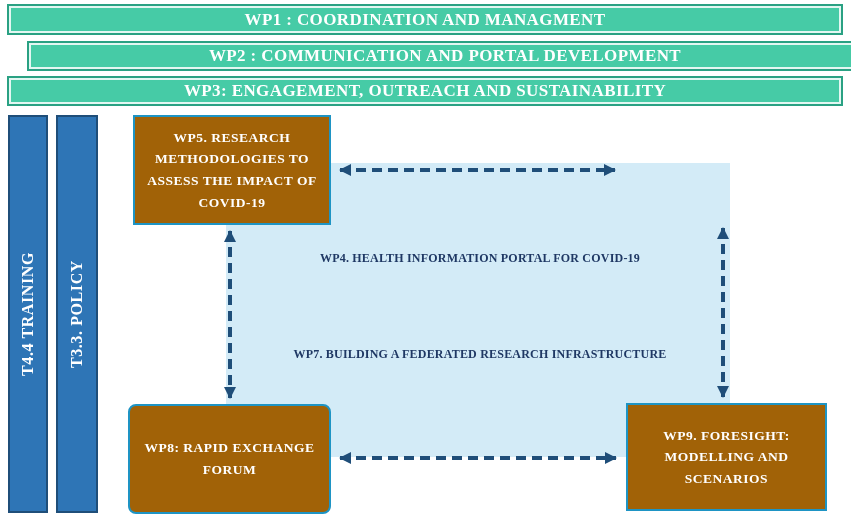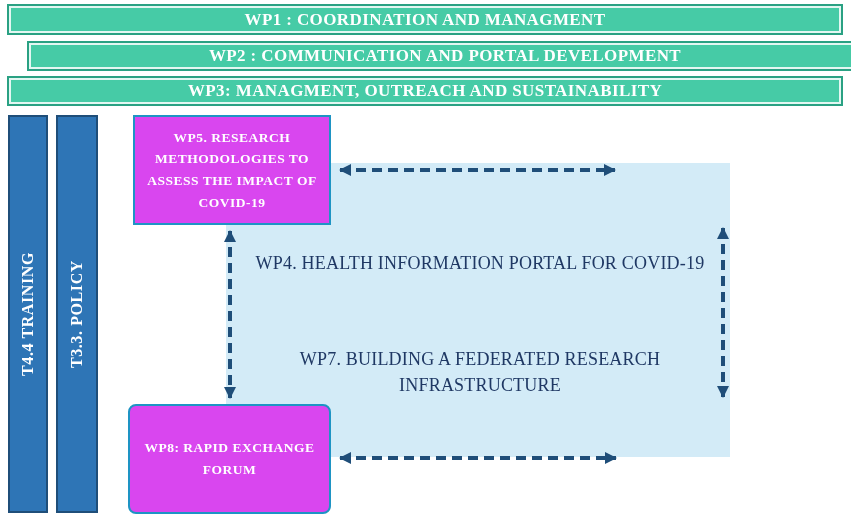--- a/index.html
+++ b/index.html
@@ -64,33 +64,33 @@
     top: 163px;
     width: 504px;
     height: 294px;
     background: #d3ebf7;
   }
   .center-text {
     position: absolute;
     left: 240px;
     width: 480px;
     color: #1f3864;
-    font-weight: normal;
-    font-size: 18px;
+    font-weight: bold;
+    font-size: 12px;
     text-align: center;
     line-height: 1.45;
     letter-spacing: 0.2px;
   }
   .center-wp4 { top: 250px; }
   .center-wp7 { top: 346px; }
 
   
   .corner {
     position: absolute;
-    background: #d946ef;
+    background: #a16207;
     border: 2px solid #1e94c4;
     display: flex;
     align-items: center;
     justify-content: flex-end;
     text-align: center;
     color: #ffffff;
     font-weight: bold;
     font-size: 13.5px;
     line-height: 1.6;
     letter-spacing: 0.5px;
@@ -114,21 +114,21 @@
 
 <div class="canvas">
 
   <div class="hbar hbar1">
     <span>WP1 : COORDINATION AND MANAGMENT</span>
   </div>
   <div class="hbar hbar2">
     <span>WP2 : COMMUNICATION AND PORTAL DEVELOPMENT</span>
   </div>
   <div class="hbar hbar3">
-    <span>WP3: MANAGMENT, OUTREACH AND SUSTAINABILITY</span>
+    <span>WP3: ENGAGEMENT, OUTREACH AND SUSTAINABILITY</span>
   </div>
 
   <div class="vbar vbar1">
     <span class="vbar-text">T4.4 TRAINING</span>
   </div>
   <div class="vbar vbar2">
     <span class="vbar-text">T3.3. POLICY</span>
   </div>
 
   <div class="center-box"></div>
@@ -149,14 +149,17 @@
     <line x1="230" y1="231" x2="230" y2="398" stroke="#1f4e79" stroke-width="4" stroke-dasharray="10 6" marker-start="url(#ah-s)" marker-end="url(#ah-e)"></line>
     <line x1="723" y1="228" x2="723" y2="397" stroke="#1f4e79" stroke-width="4" stroke-dasharray="10 6" marker-start="url(#ah-s)" marker-end="url(#ah-e)"></line>
   </svg>
 
   <div class="corner wp5">
     <span>WP5. RESEARCH METHODOLOGIES TO ASSESS THE IMPACT OF COVID-19</span>
   </div>
   <div class="corner wp8">
     <span>WP8: RAPID EXCHANGE FORUM</span>
   </div>
+  <div class="corner wp9">
+    <span>WP9. FORESIGHT: MODELLING AND SCENARIOS</span>
+  </div>
 
 </div>
 
 </body></html>

